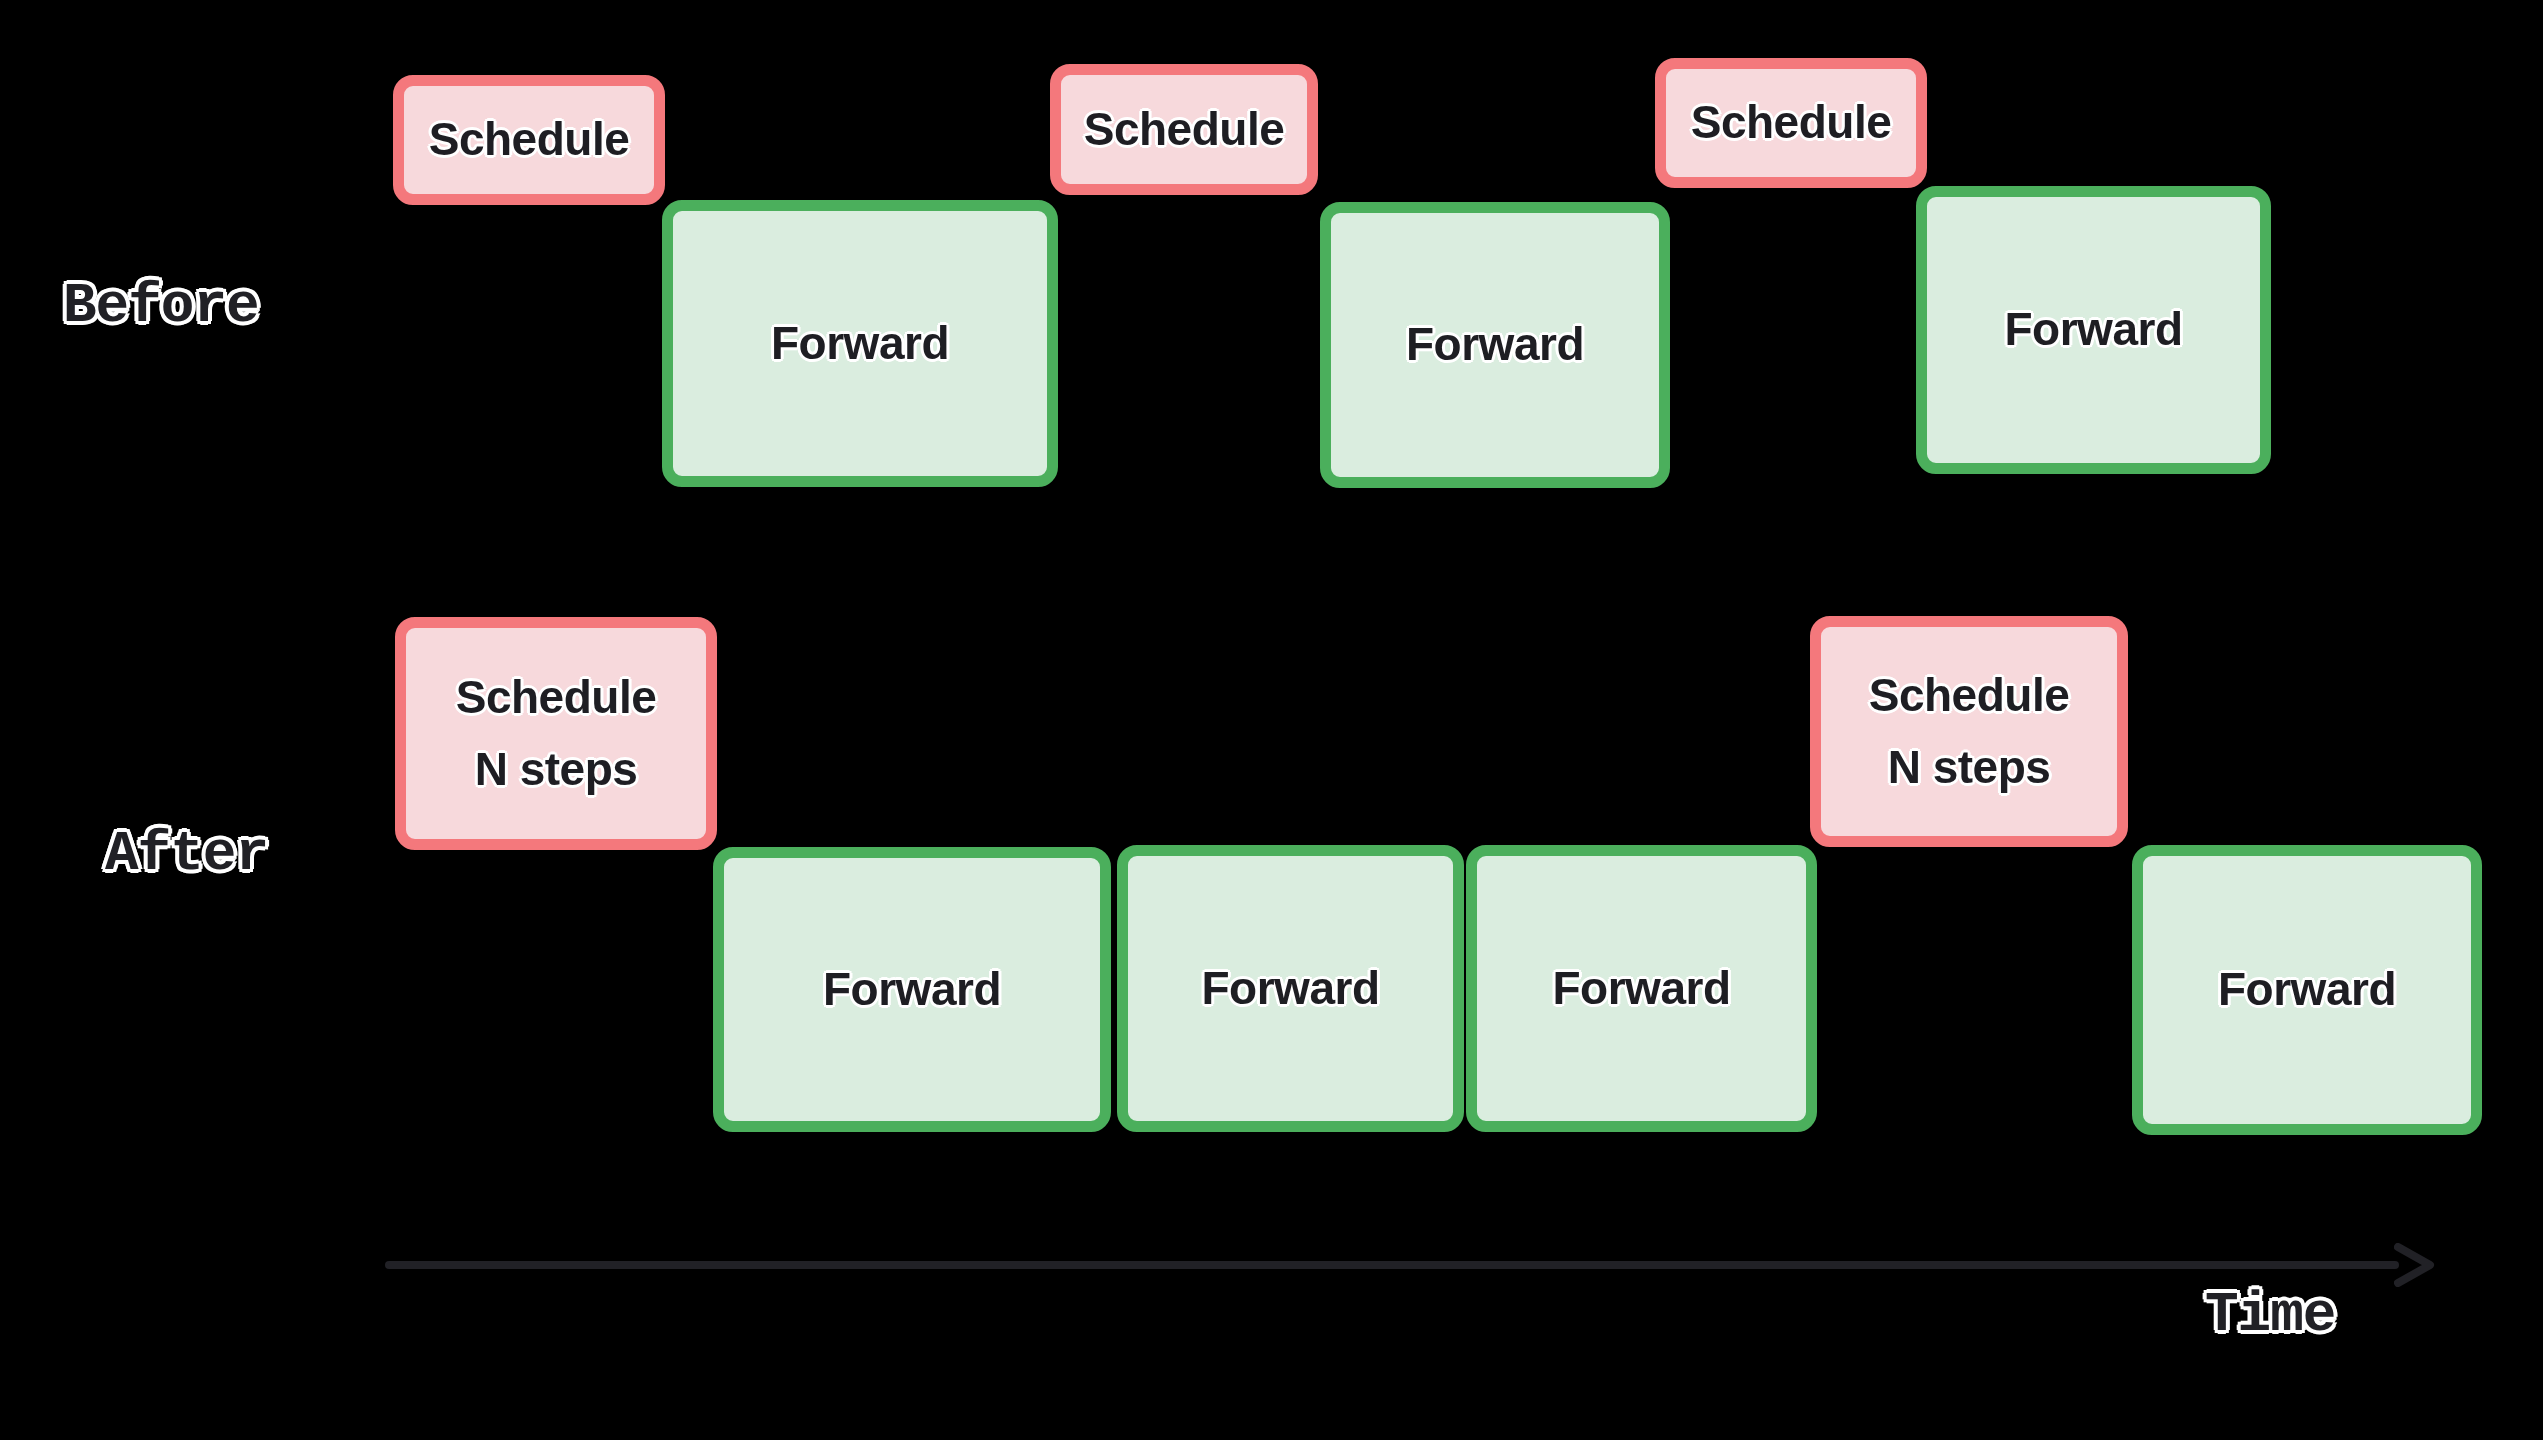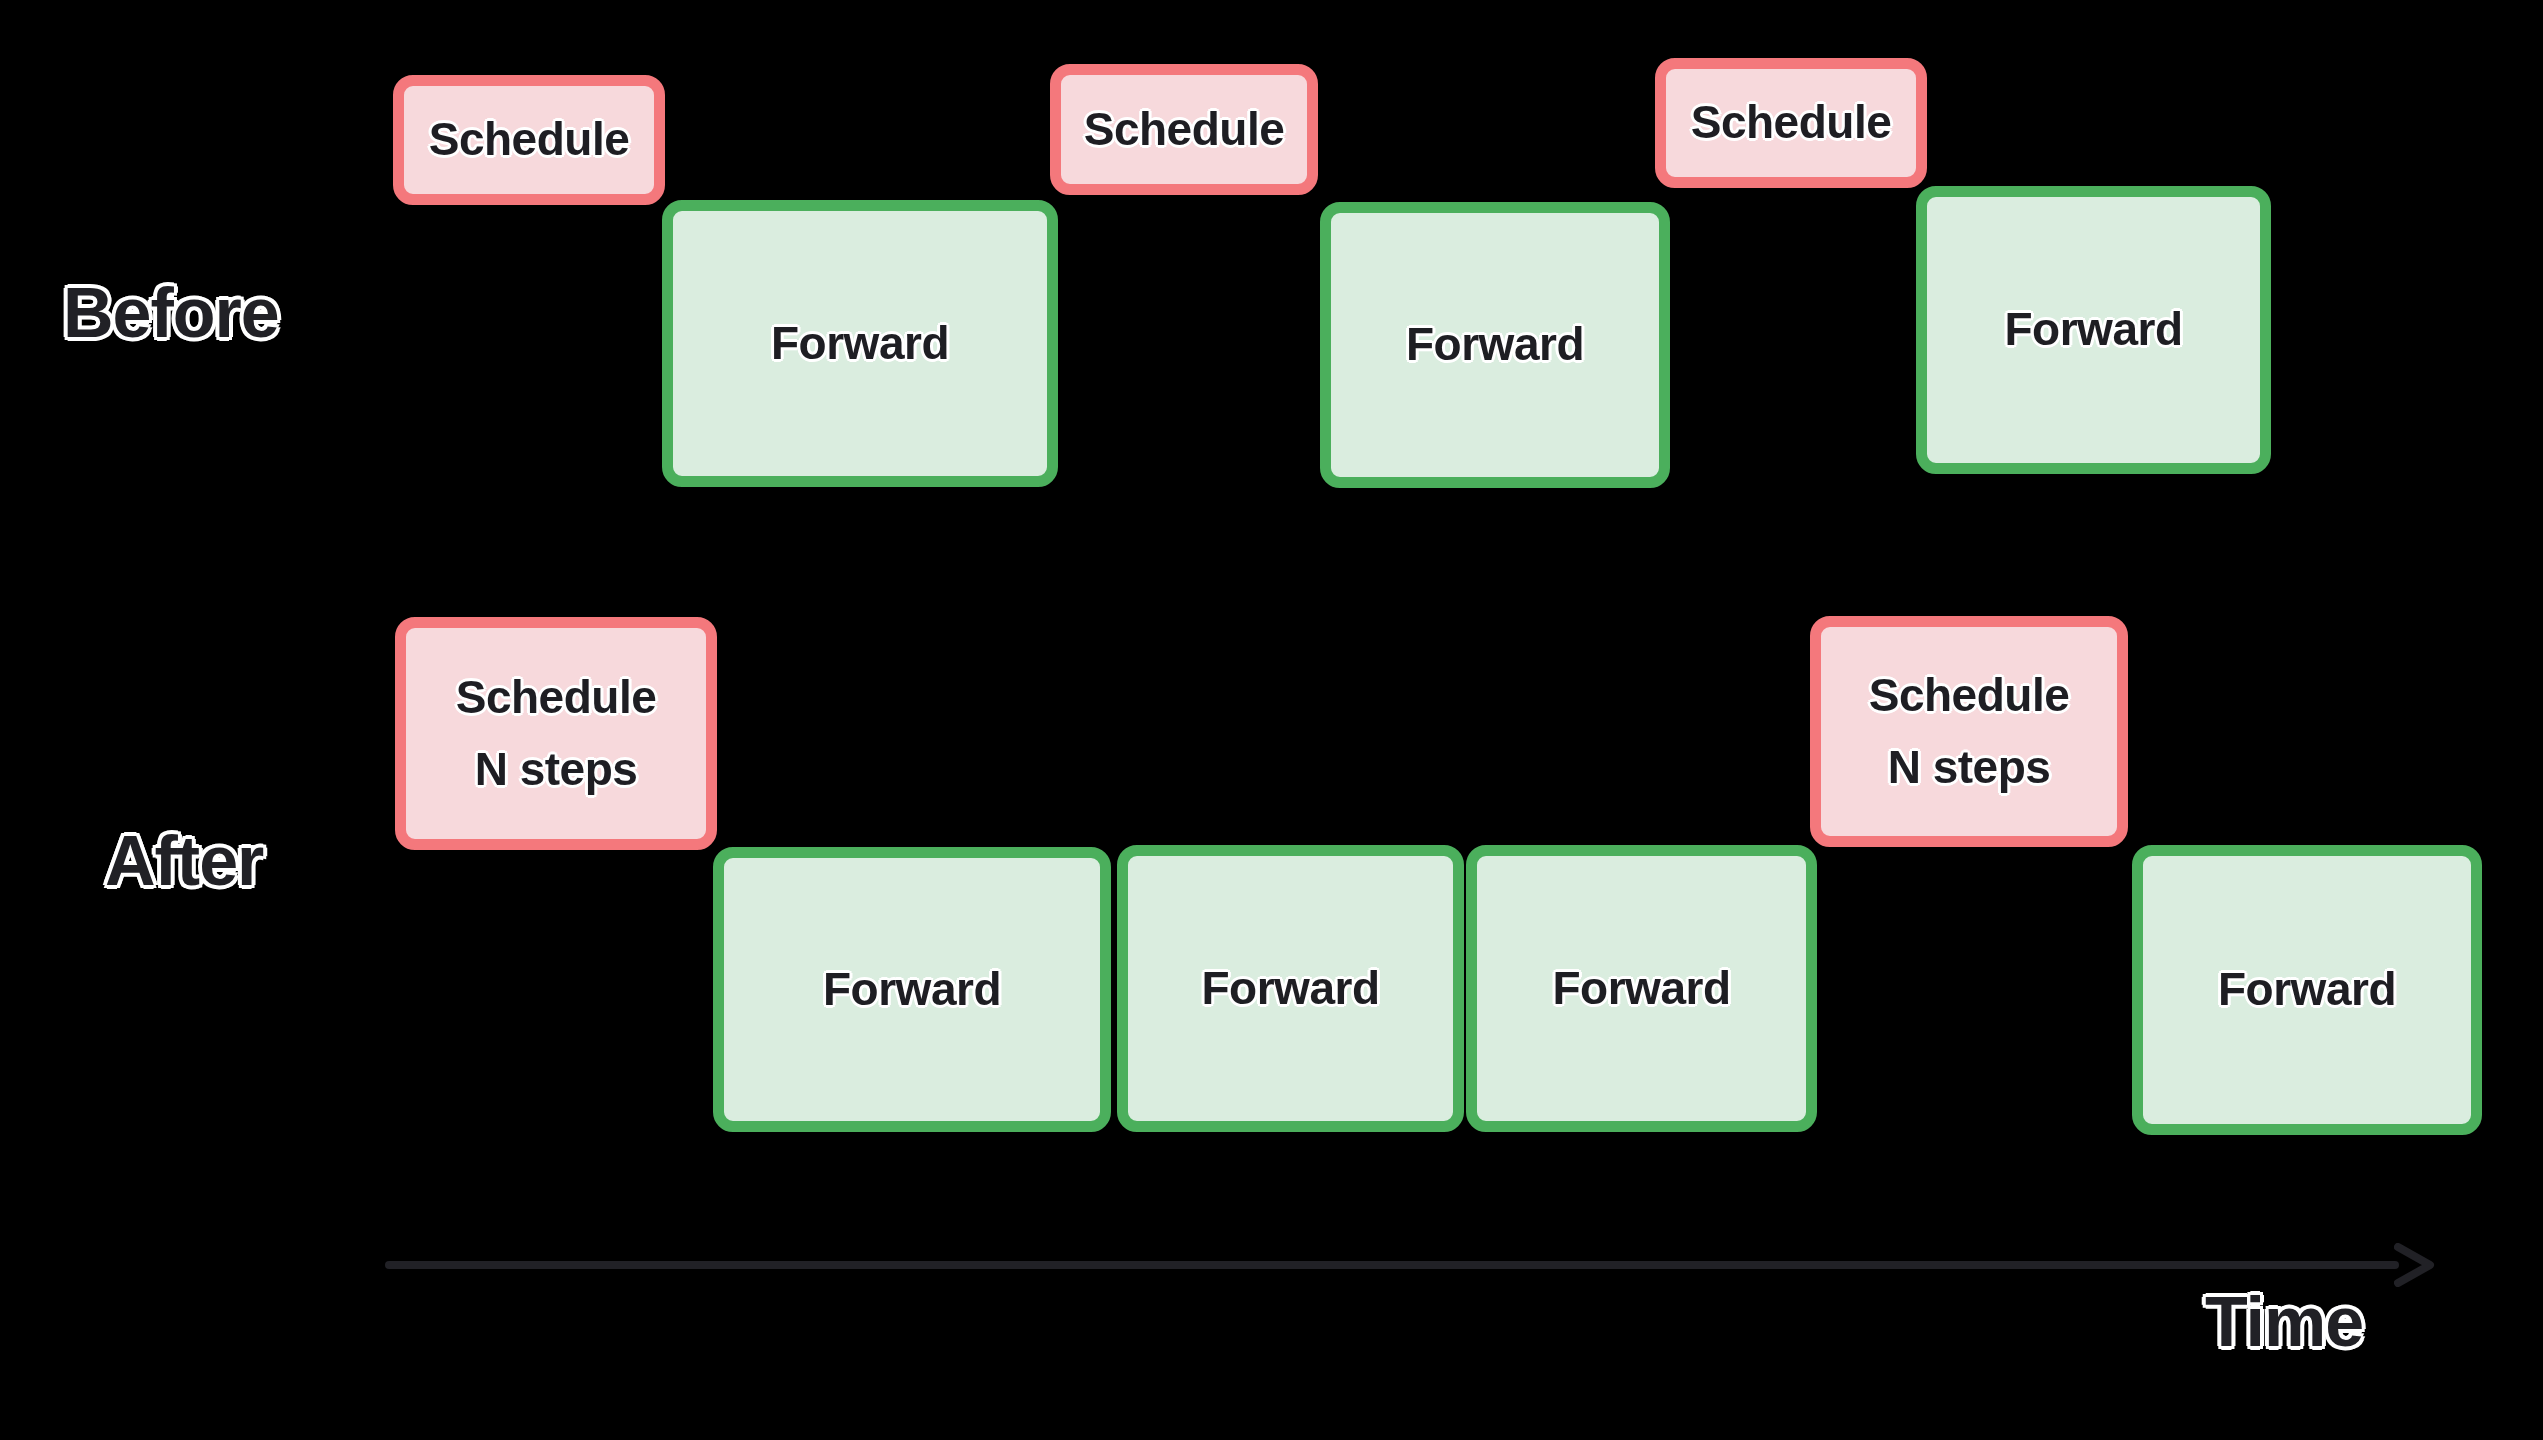--- a/index.html
+++ b/index.html
@@ -61,29 +61,30 @@
   .a-s1 { left: 395px;  top: 617px; width: 322px; height: 233px; }
   .a-f1 { left: 713px;  top: 847px; width: 398px; height: 285px; }
   .a-f2 { left: 1117px; top: 845px; width: 347px; height: 287px; }
   .a-f3 { left: 1466px; top: 845px; width: 351px; height: 287px; }
   .a-s2 { left: 1810px; top: 616px; width: 318px; height: 231px; }
   .a-f4 { left: 2132px; top: 845px; width: 350px; height: 290px; }
 
   
   .row-label {
     position: absolute;
-    font-size: 70px;
+    font-size: 56px;
     font-weight: 700;
     letter-spacing: -1px;
     line-height: 1;
     color: var(--ink, #212126);
     text-shadow:
       -3px -3px 0 #fff, 3px -3px 0 #fff, -3px 3px 0 #fff, 3px 3px 0 #fff,
       -4px 0 0 #fff, 4px 0 0 #fff, 0 -4px 0 #fff, 0 4px 0 #fff;
     z-index: 3;
+    font-family: Liberation Mono, monospace;
   }
   .before-label { left: 63px;   top: 278px;  }
   .after-label  { left: 90px;   top: 826px; margin-left: 15px;  }
   .time-label   { left: 2205px; top: 1287px; text-align: center; }
 
   
   .axis-line {
     position: absolute;
     left: 385px;
     top: 1261px;

